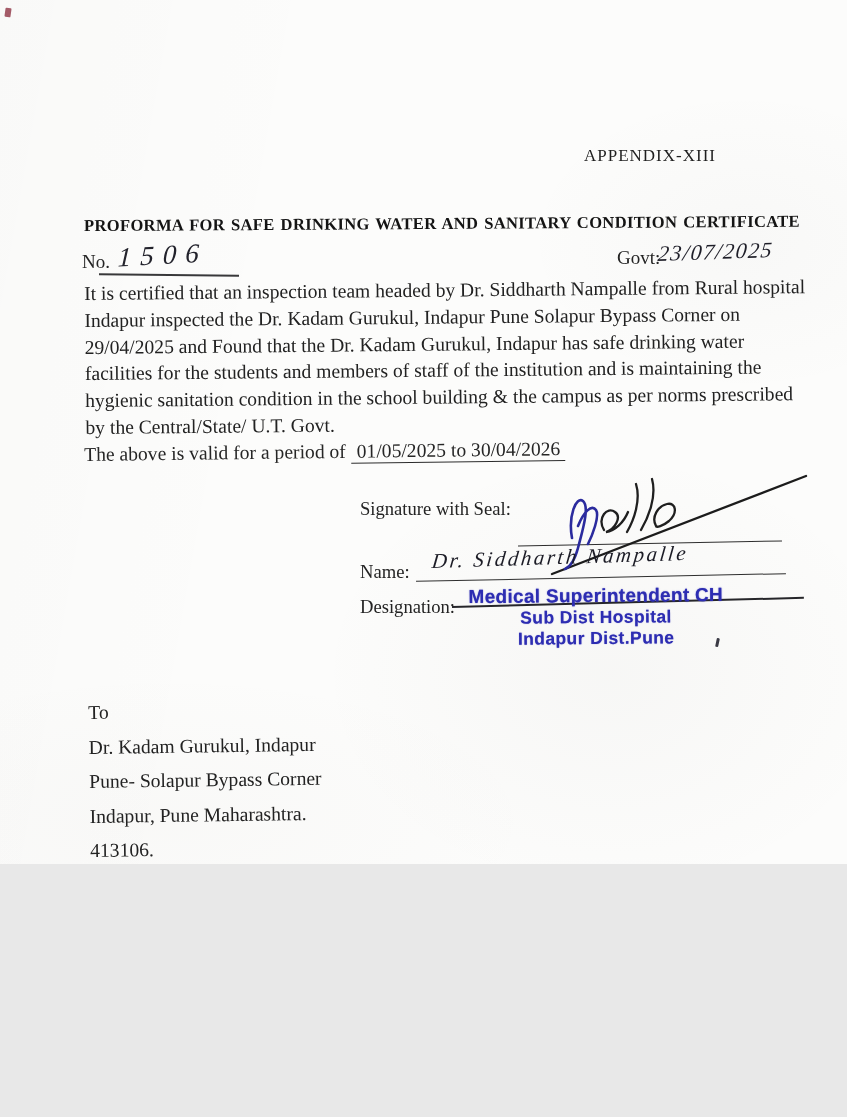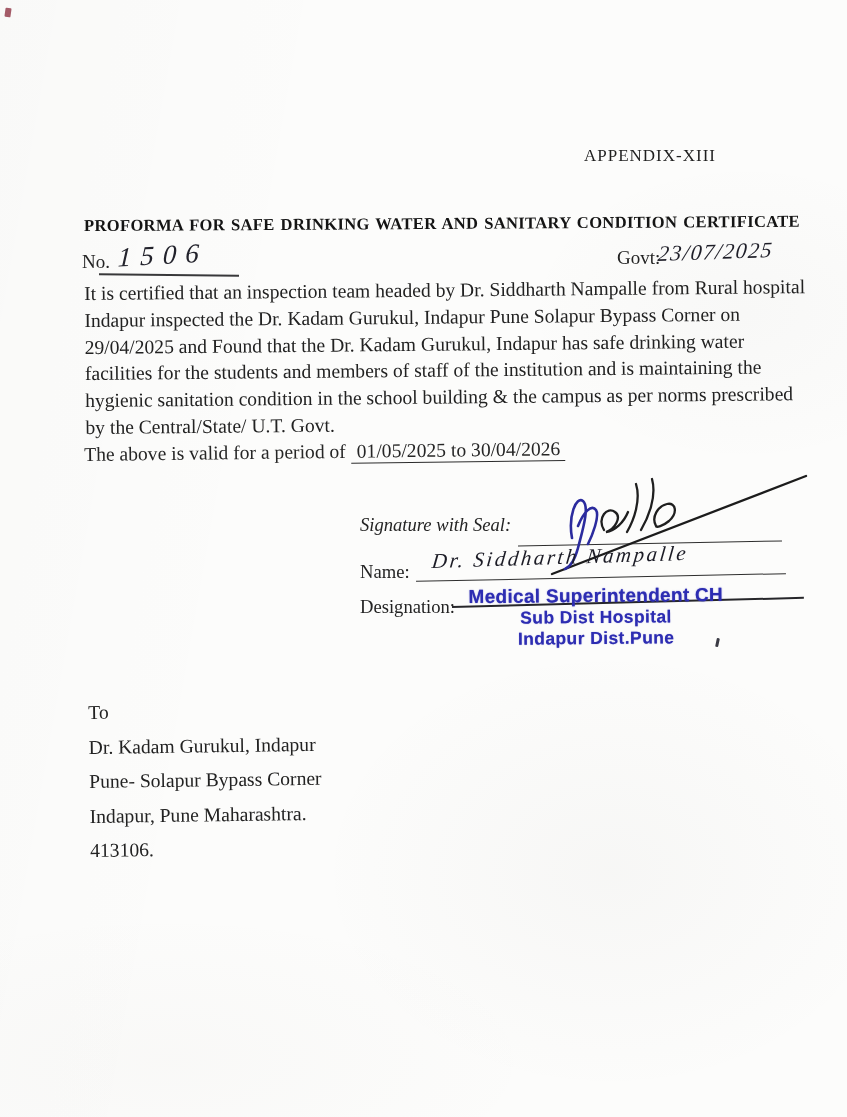--- a/index.html
+++ b/index.html
@@ -1,18 +1,18 @@
 <!DOCTYPE html>
 <html><head>
 <meta charset="utf-8">
 <style>
   html,body{margin:0;padding:0;background:#e8e8e8;}
   .page{
     position:relative;
-    width:847px;height:1117px;
+    width:847px;height:864px;
     margin:0 auto;
     overflow:hidden;
     color:#262626;
     font-family:"Liberation Serif", serif;
     background:
       radial-gradient(ellipse 320px 220px at 88% 28%, rgba(80,80,80,0.025), rgba(0,0,0,0) 70%),
       radial-gradient(ellipse 420px 320px at 72% 78%, rgba(90,85,75,0.03), rgba(0,0,0,0) 70%),
       radial-gradient(ellipse 500px 200px at 20% 95%, rgba(120,110,95,0.025), rgba(0,0,0,0) 75%),
       linear-gradient(100deg, rgba(0,0,0,0.012), rgba(0,0,0,0) 35%),
       #fcfcfb;
@@ -67,21 +67,21 @@
   }
   .validity{
     left:84px;top:444px;
     font-size:19.6px;white-space:nowrap;
     transform:rotate(-0.7deg);transform-origin:left top;
   }
   .validity .period{
     border-bottom:1.7px solid #2b2b2b;
     padding:0 5px 1px 6px;
   }
-  .sig-label{left:360px;top:514px;font-size:18.6px;font-style:italic;}
+  .sig-label{left:360px;top:498px;font-size:18.6px;}
   .sig-underline{
     left:518px;top:543px;width:264px;height:1.4px;
     background:#2e2e2e;transform:rotate(-1.1deg);
   }
   .name-label{left:360px;top:548px;font-size:18.6px;margin-top:13px;}
   .name-underline{
     left:416px;top:577px;width:370px;height:1.4px;
     background:#2e2e2e;transform:rotate(-1.2deg);
   }
   .name-value{

